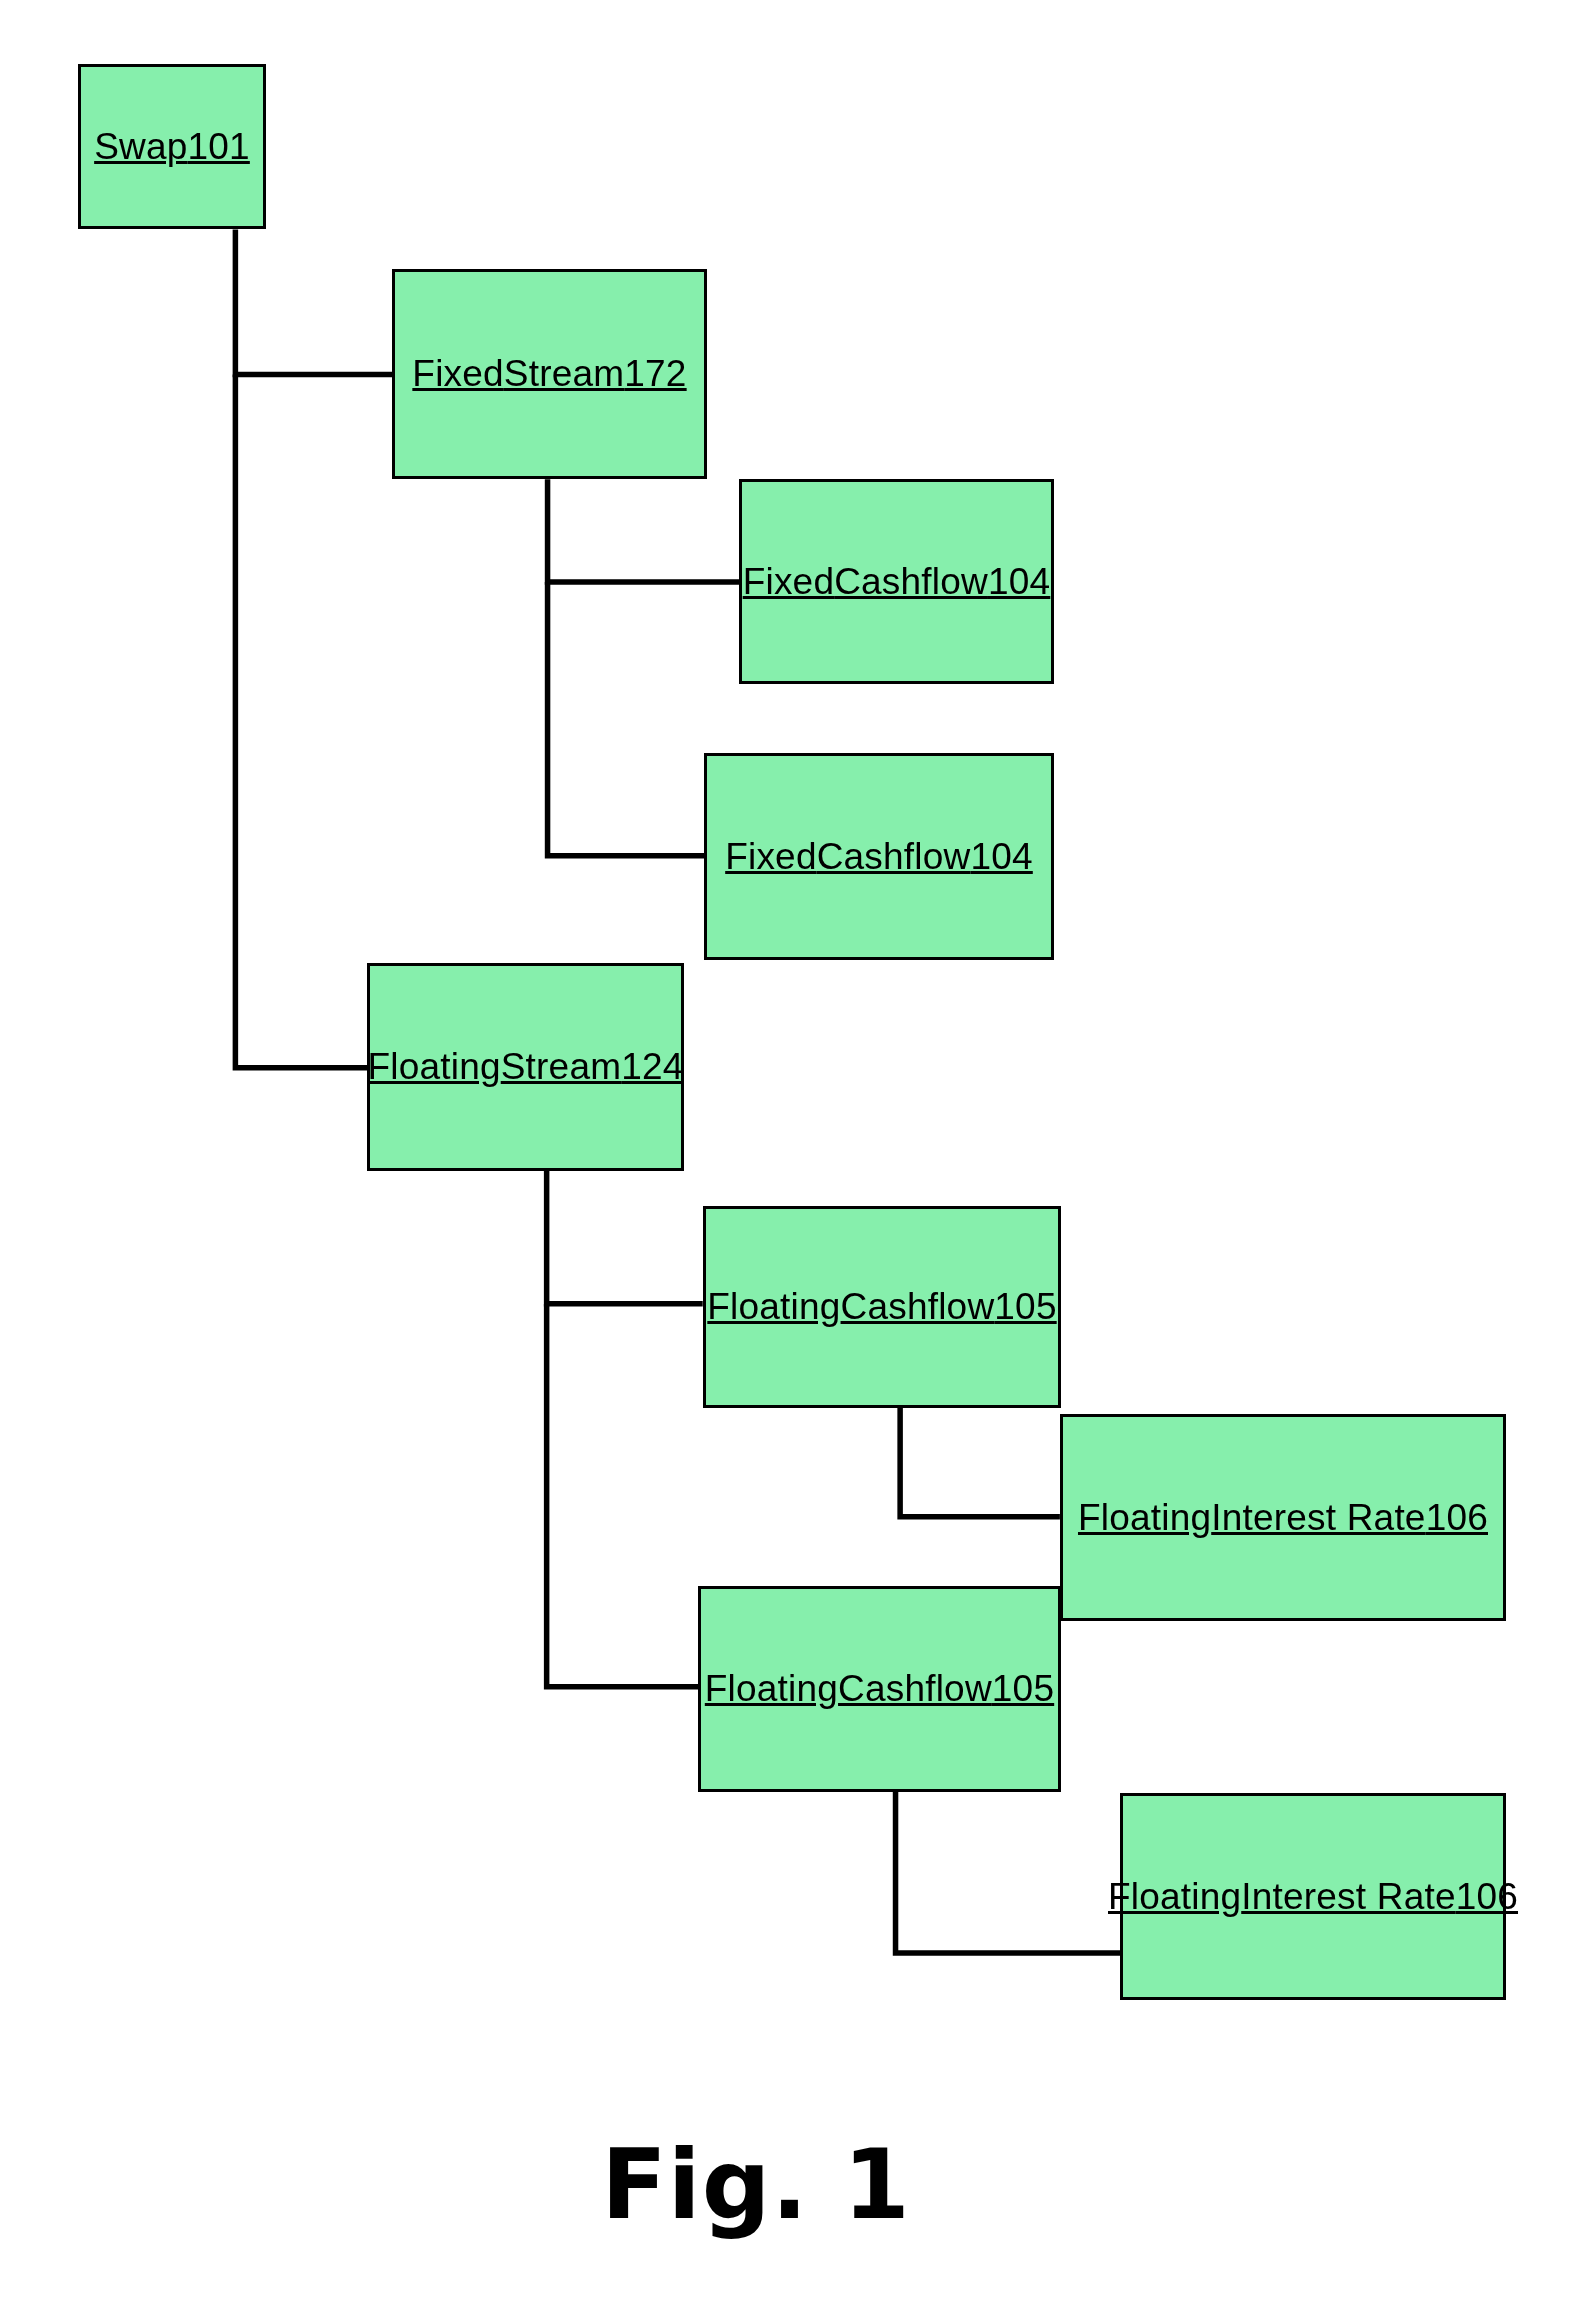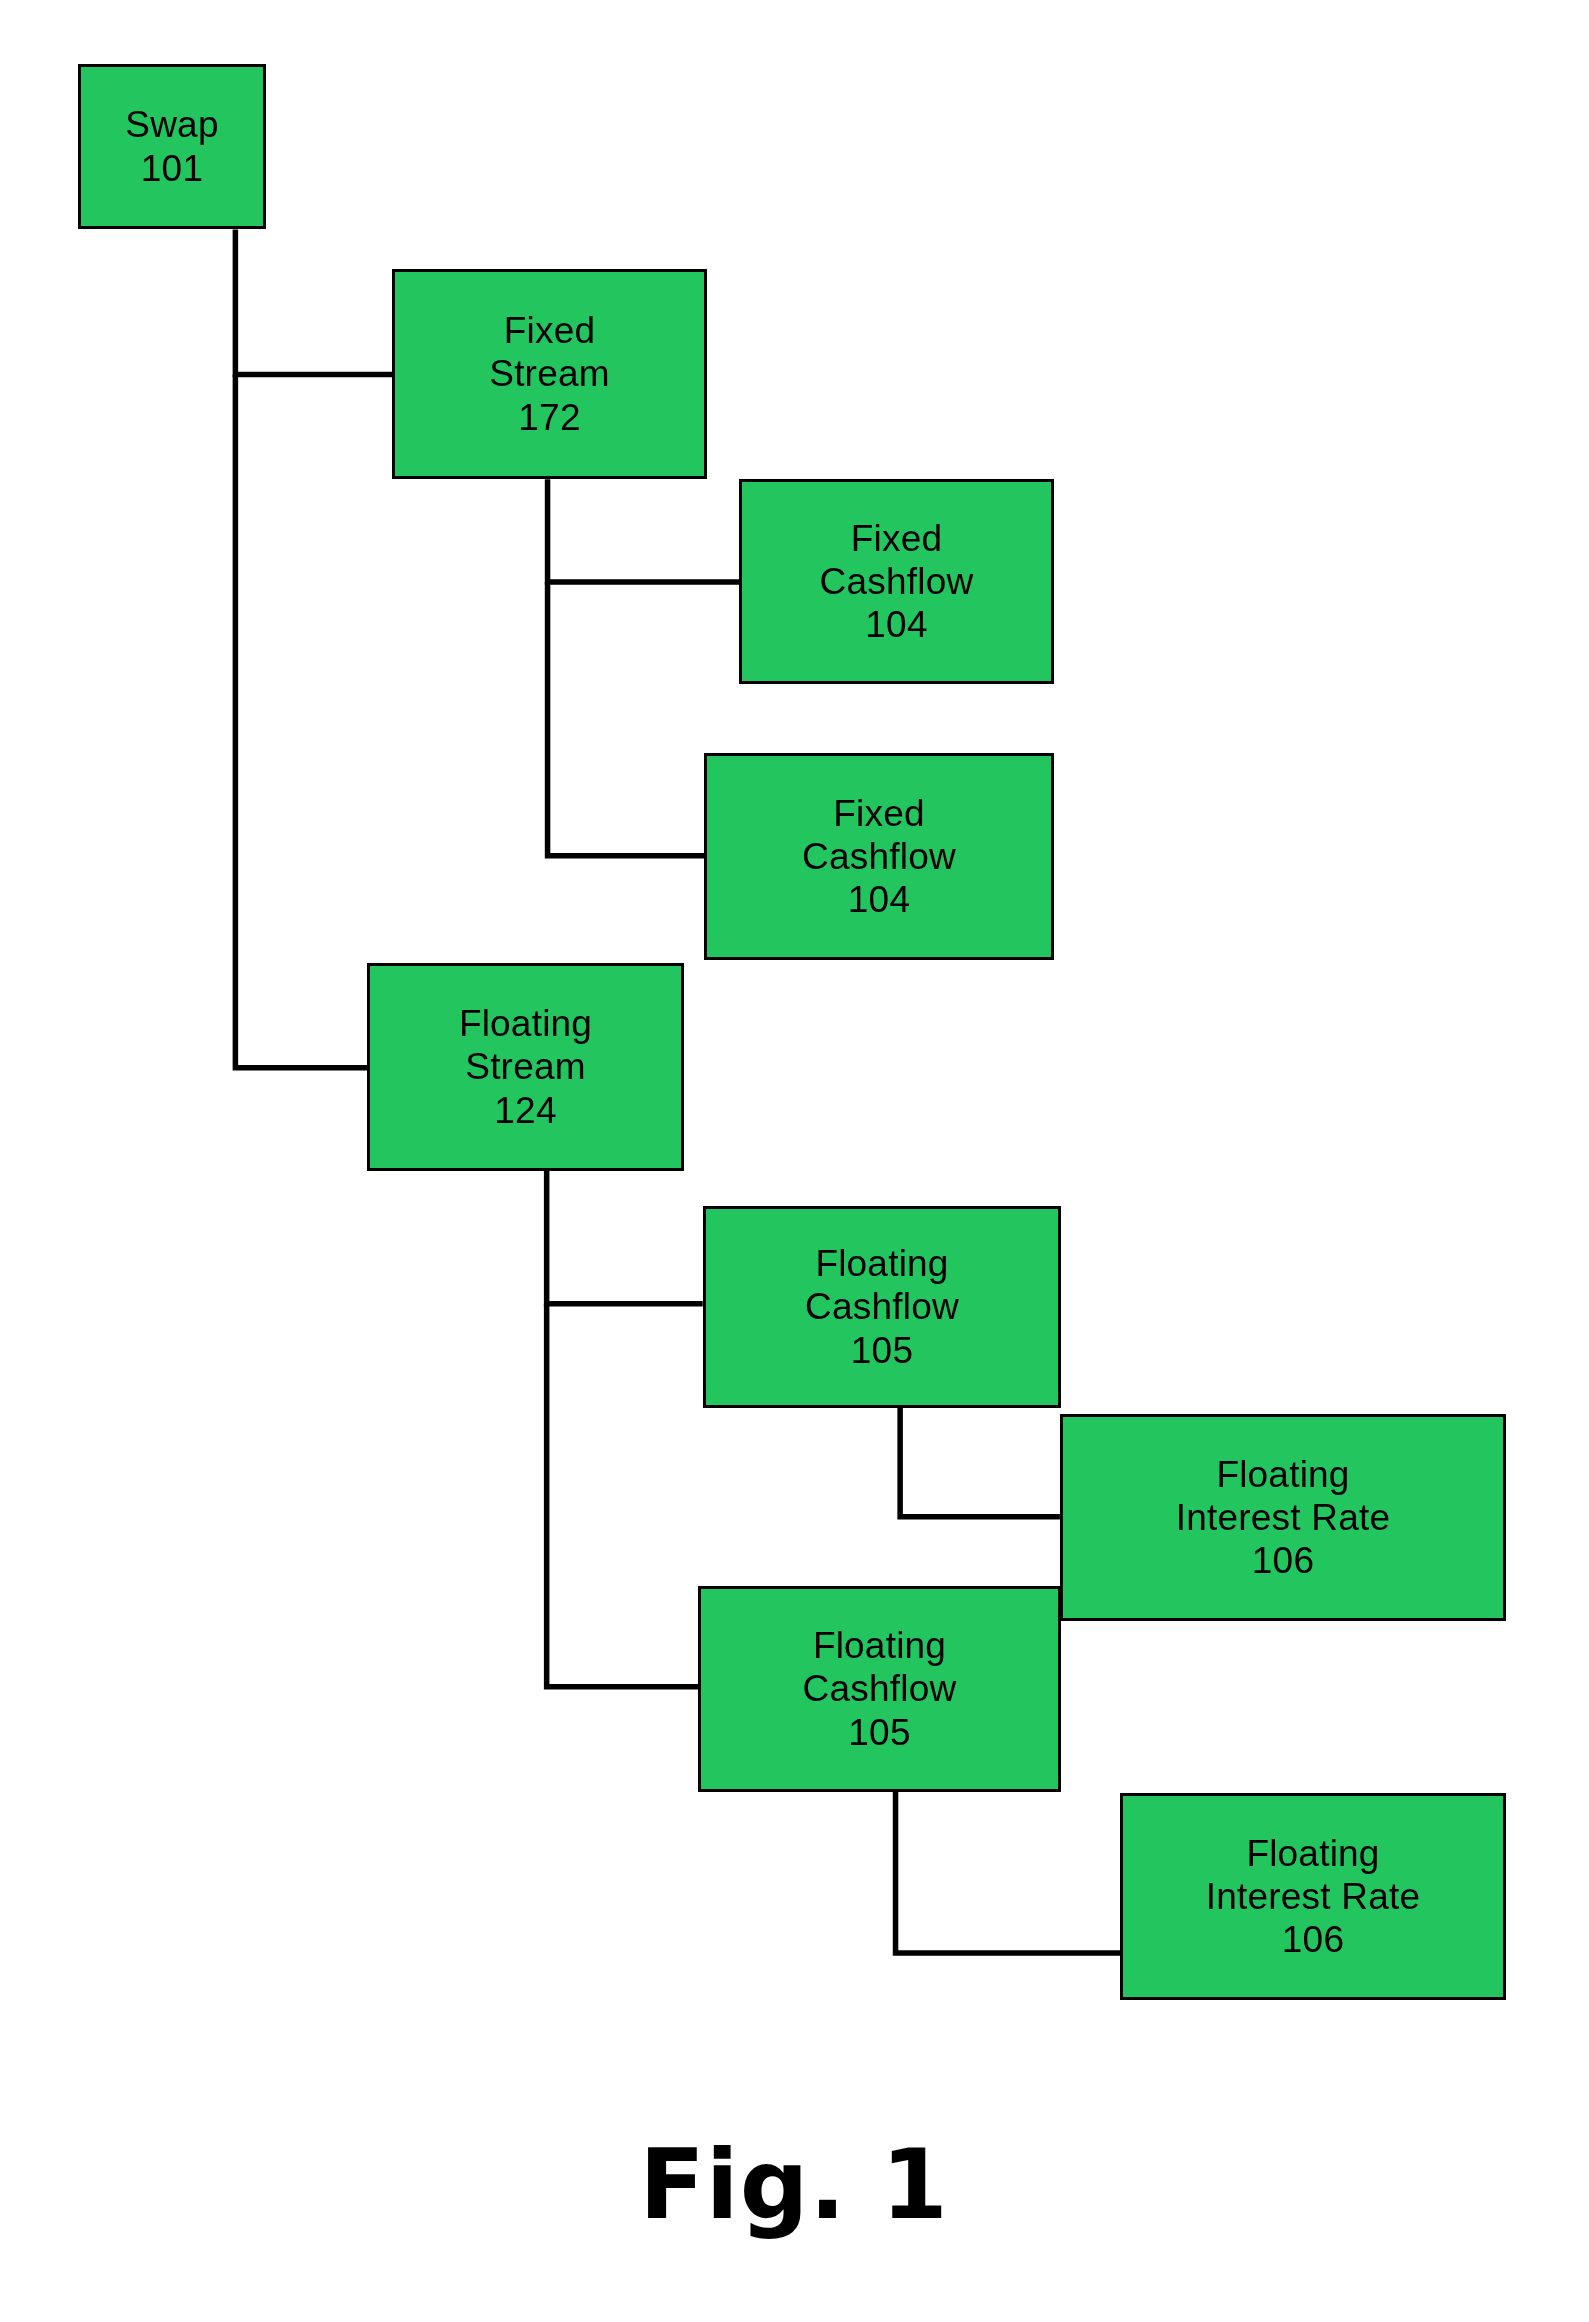--- a/index.html
+++ b/index.html
@@ -28,27 +28,27 @@
     left: 0;
     top: 0;
     width: 1590px;
     height: 2322px;
     pointer-events: none;
   }
   .node-box {
     position: absolute;
     box-sizing: border-box;
     border: 3.7px solid #000000;
-    background: #22c55e;
+    background: #86efac;
     display: flex;
-    flex-direction: column;
     align-items: center;
     justify-content: center;
     text-align: center;
     line-height: 1.17;
+    text-decoration: underline;
   }
   .node-line {
     display: block;
     font-size: 37px;
     font-weight: 400;
     letter-spacing: 0.2px;
     white-space: nowrap;
   }
   .node-box.wide .node-line {
     font-size: 37px;
@@ -66,21 +66,20 @@
   #figure-caption {
     position: absolute;
     left: 0;
     top: 2129px;
     width: 1512px;
     text-align: center;
     font-size: 96px;
     font-weight: 700;
     letter-spacing: 0.9px;
     font-family: "DejaVu Sans", sans-serif;
-    padding-left: 38px;
   }
 </style>
 </head>
 <body>
 
 <div id="figure-root">
 
   <svg class="connector-layer" width="1590" height="2322" viewBox="0 0 1731 2529" xmlns="http://www.w3.org/2000/svg">
     <g fill="none" stroke="#000000" stroke-width="6" stroke-linecap="butt" stroke-linejoin="miter">
 

